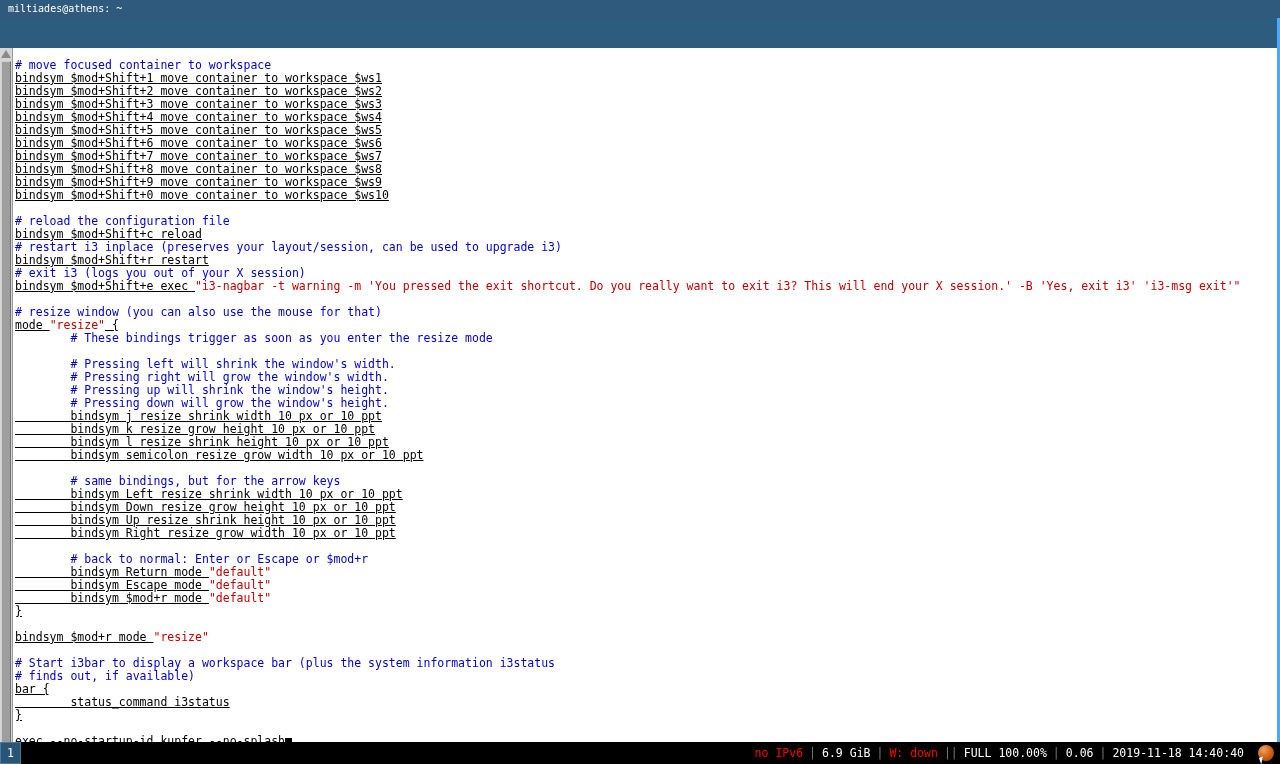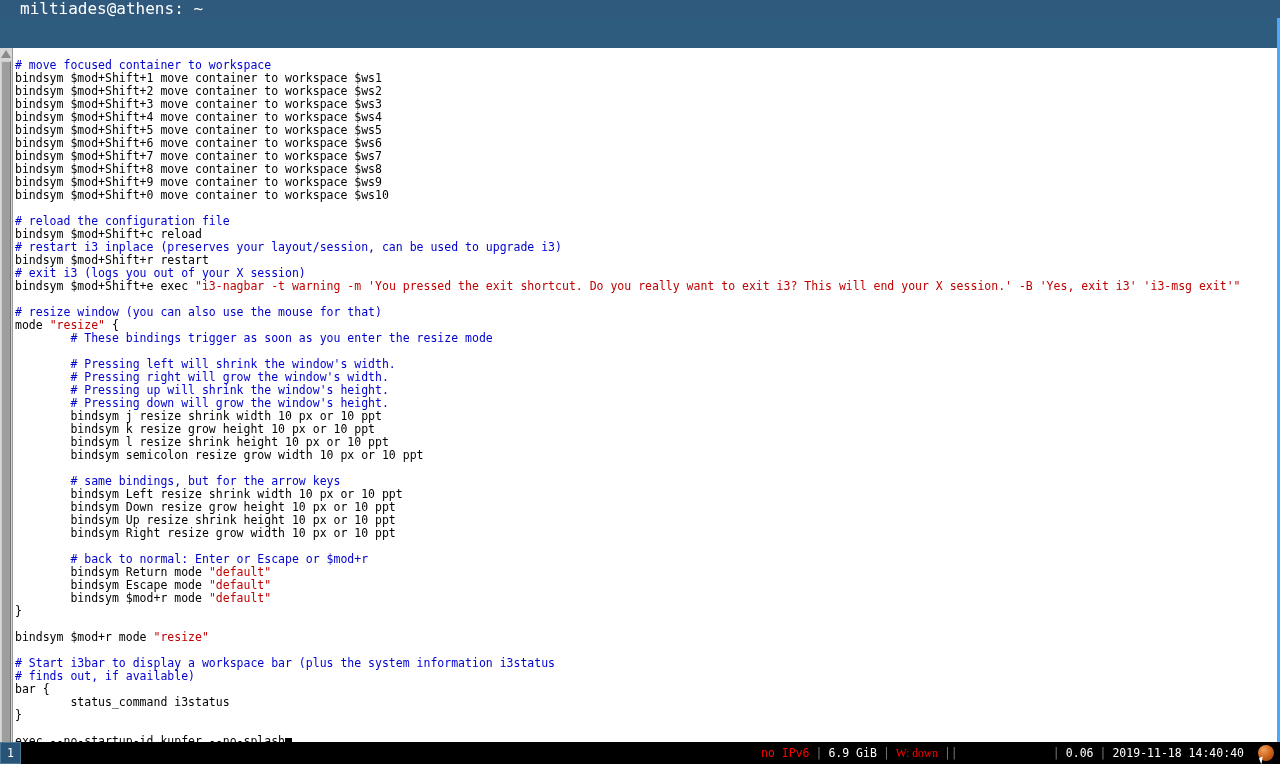--- a/index.html
+++ b/index.html
@@ -24,23 +24,23 @@
     box-sizing: border-box;
   }
   #titlebar {
     position: absolute;
     left: 0; top: 0;
     width: 1280px;
     height: 18px;
     background: #2f5a7d;
     color: #ffffff;
     font-family: "DejaVu Sans Mono", "Liberation Mono", monospace;
-    font-size: 16px;
+    font-size: 10px;
     line-height: 18px;
-    padding-left: 20px;
+    padding-left: 8px;
     box-sizing: border-box;
     white-space: nowrap;
     overflow: hidden;
   }
   
   #focus-edge {
     position: absolute;
     right: 0;
     top: 18px;
     width: 3px;
@@ -123,21 +123,21 @@
     font-size: 11.5px;
     line-height: 13px;
     color: #000000;
     white-space: pre;
     padding-top: 11px;
     box-sizing: border-box;
   }
   .row { height: 13px; white-space: pre; }
   .cm  { color: #0000cd; }   
   .st  { color: #c00000; }   
-  .pl  { color: #000000; }   
+  .pl  { color: #000000; text-decoration: underline; }   
 
   
   #vim-status {
     position: absolute;
     left: 15px;
     bottom: 4px;
     width: 1258px;
     height: 14px;
     font-family: "DejaVu Sans Mono", "Liberation Mono", monospace;
     font-size: 11.5px;
@@ -187,21 +187,21 @@
     line-height: 20px;
     text-align: center;
     box-sizing: border-box;
   }
   #status-area {
     position: absolute;
     right: 30px;
     top: 0;
     height: 22px;
     display: flex;
-    align-items: center;
+    align-items: flex-end;
     gap: 0;
     white-space: nowrap;
   }
   .status-item {
     padding: 0 6px;
     font-size: 11.5px;
     line-height: 22px;
   }
   .sep {
     color: #777777;
@@ -267,21 +267,21 @@
 
 <div id="i3bar">
   <div id="workspaces">
       <div class="ws-button">1</div>
     </div>
   <div id="status-area">
       <span class="status-item" style="color: rgb(255, 0, 0);">no IPv6</span>
       <span class="sep">|</span>
       <span class="status-item" style="color: rgb(255, 255, 255);">6.9 GiB</span>
       <span class="sep">|</span>
-      <span class="status-item" style="color: rgb(255, 0, 0); font-family: Liberation Serif, serif;">W: down</span>
+      <span class="status-item" style="color: rgb(255, 0, 0);">W: down</span>
       <span class="sep">|</span>
       <span class="sep">|</span>
       <span class="status-item" style="color: rgb(255, 255, 255); margin-top: 48px;">FULL 100.00%</span>
       <span class="sep">|</span>
       <span class="status-item" style="color: rgb(255, 255, 255);">0.06</span>
       <span class="sep">|</span>
       <span class="status-item" style="color: rgb(255, 255, 255);">2019-11-18 14:40:40</span>
     </div>
   <div id="tray">
     <div id="tray-icon"></div>

